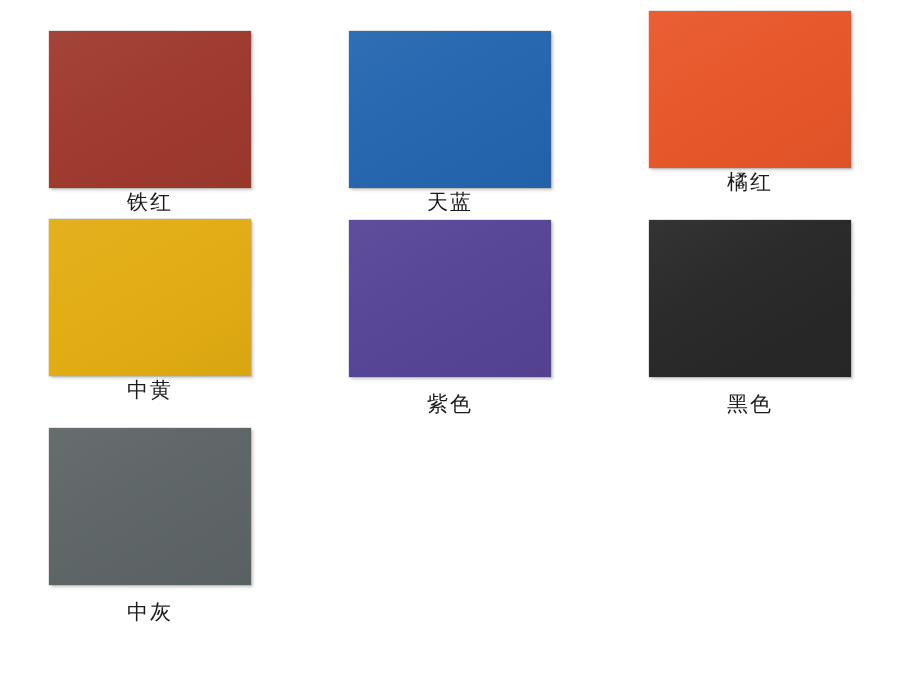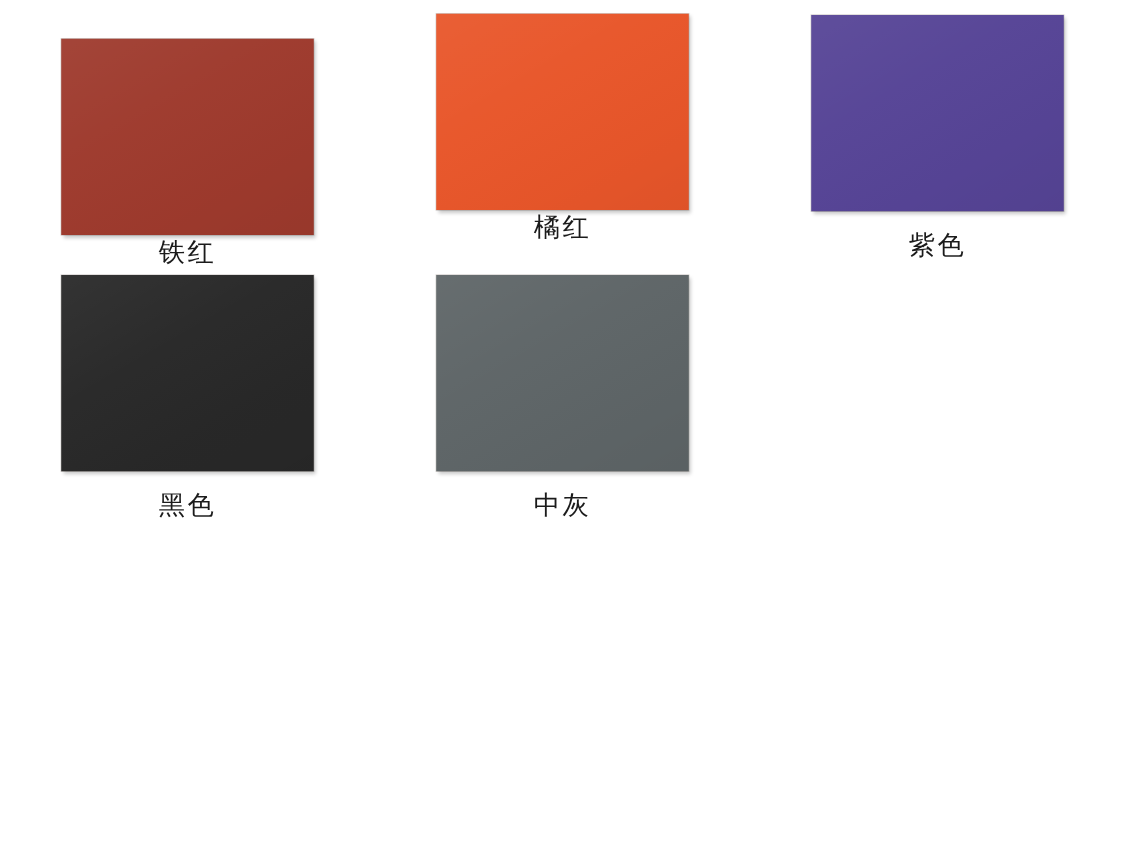--- a/index.html
+++ b/index.html
@@ -101,29 +101,41 @@
   <div class="swatch-grid">
 
     <div class="swatch-cell row-1">
       <div class="swatch-chip-wrap">
         <div class="swatch-chip" style="background-color: rgb(158, 58, 45);"></div>
       </div>
       <div class="swatch-label">铁红</div>
     </div>
 
 
+    <div class="swatch-cell row-1">
+      <div class="swatch-chip-wrap">
+        <div class="swatch-chip" style="background-color: rgb(36, 102, 176);"></div>
+      </div>
+      <div class="swatch-label">天蓝</div>
+    </div>
 
 
     <div class="swatch-cell row-2">
       <div class="swatch-chip-wrap">
         <div class="swatch-chip" style="background-color: rgb(232, 86, 42);"></div>
       </div>
       <div class="swatch-label">橘红</div>
     </div>
 
+    <div class="swatch-cell row-2">
+      <div class="swatch-chip-wrap">
+        <div class="swatch-chip" style="background-color: rgb(226, 172, 18);"></div>
+      </div>
+      <div class="swatch-label">中黄</div>
+    </div>
 
     <div class="swatch-cell row-3">
       <div class="swatch-chip-wrap">
         <div class="swatch-chip" style="background-color: rgb(86, 68, 150);"></div>
       </div>
       <div class="swatch-label">紫色</div>
     </div>
 
     <div class="swatch-cell row-3">
       <div class="swatch-chip-wrap">

